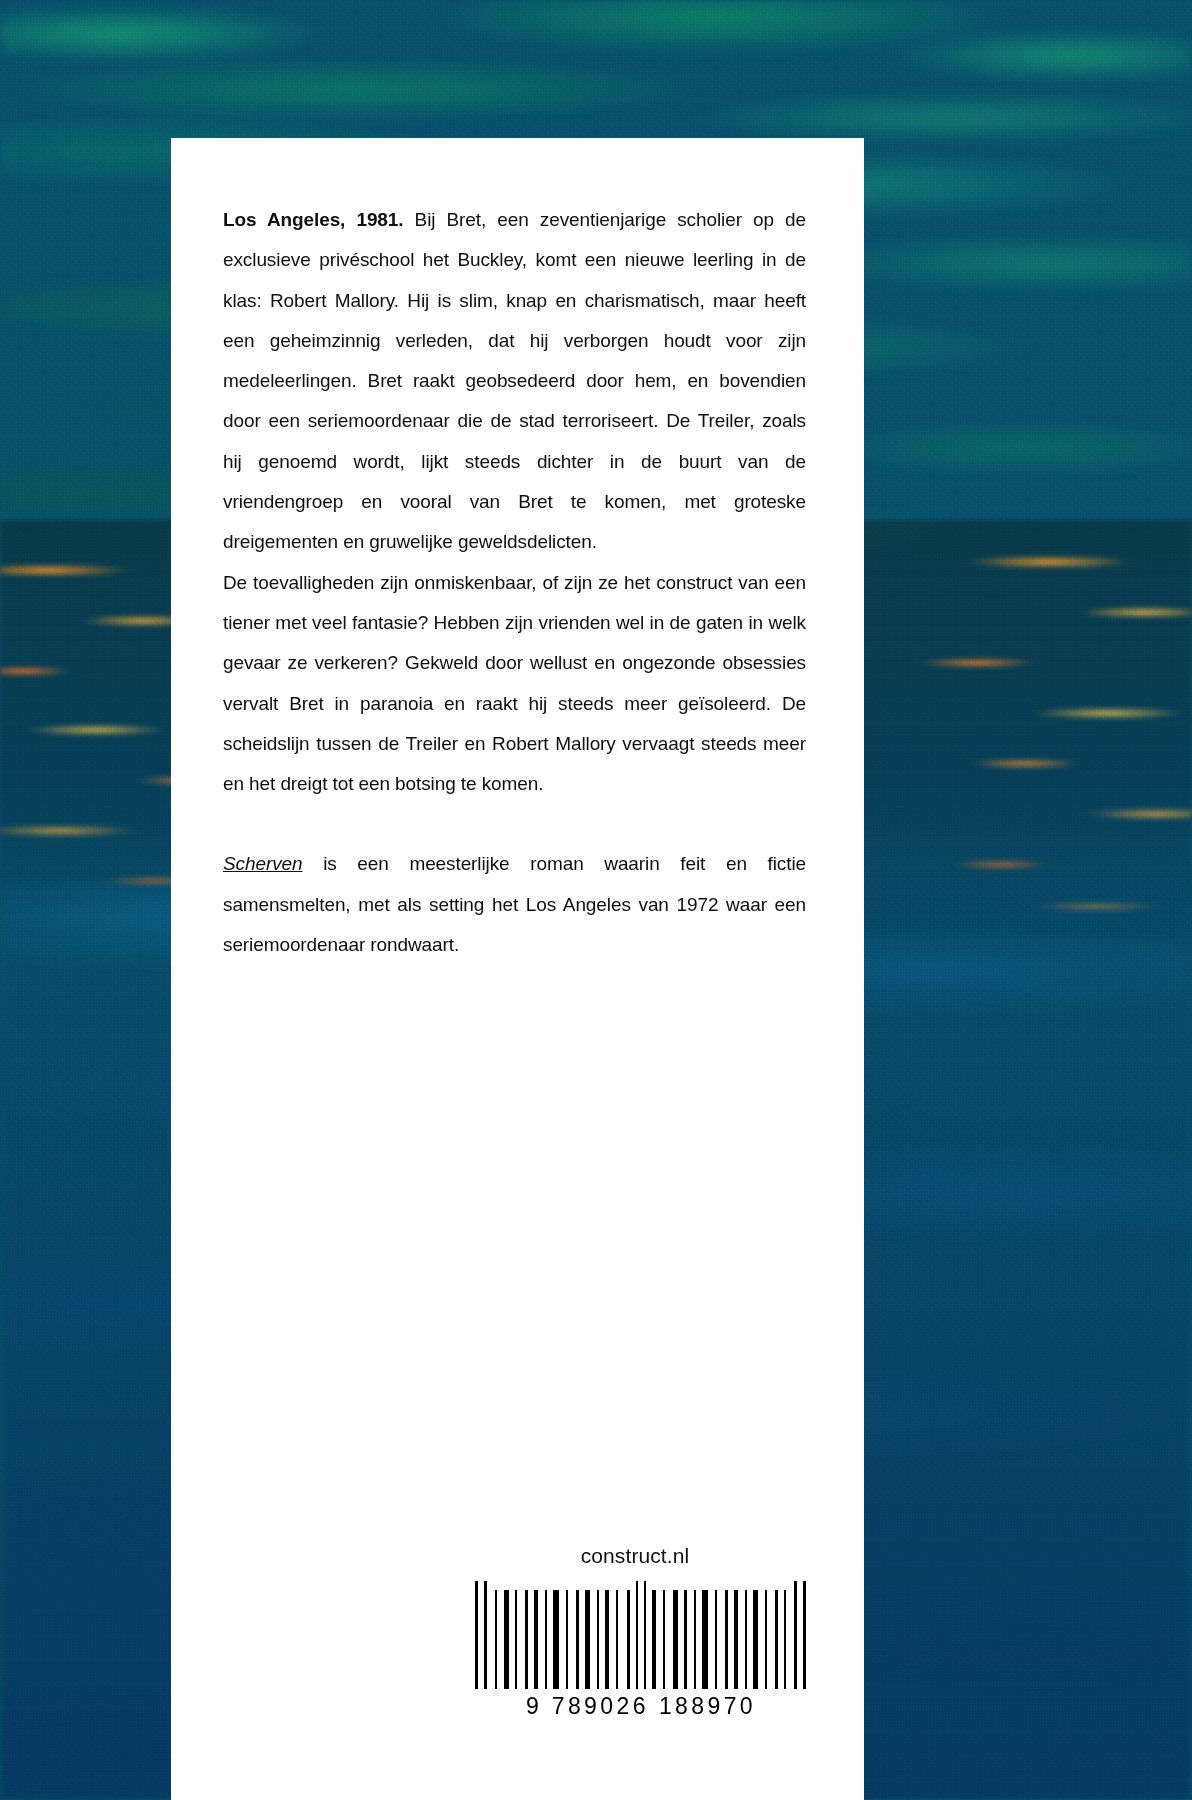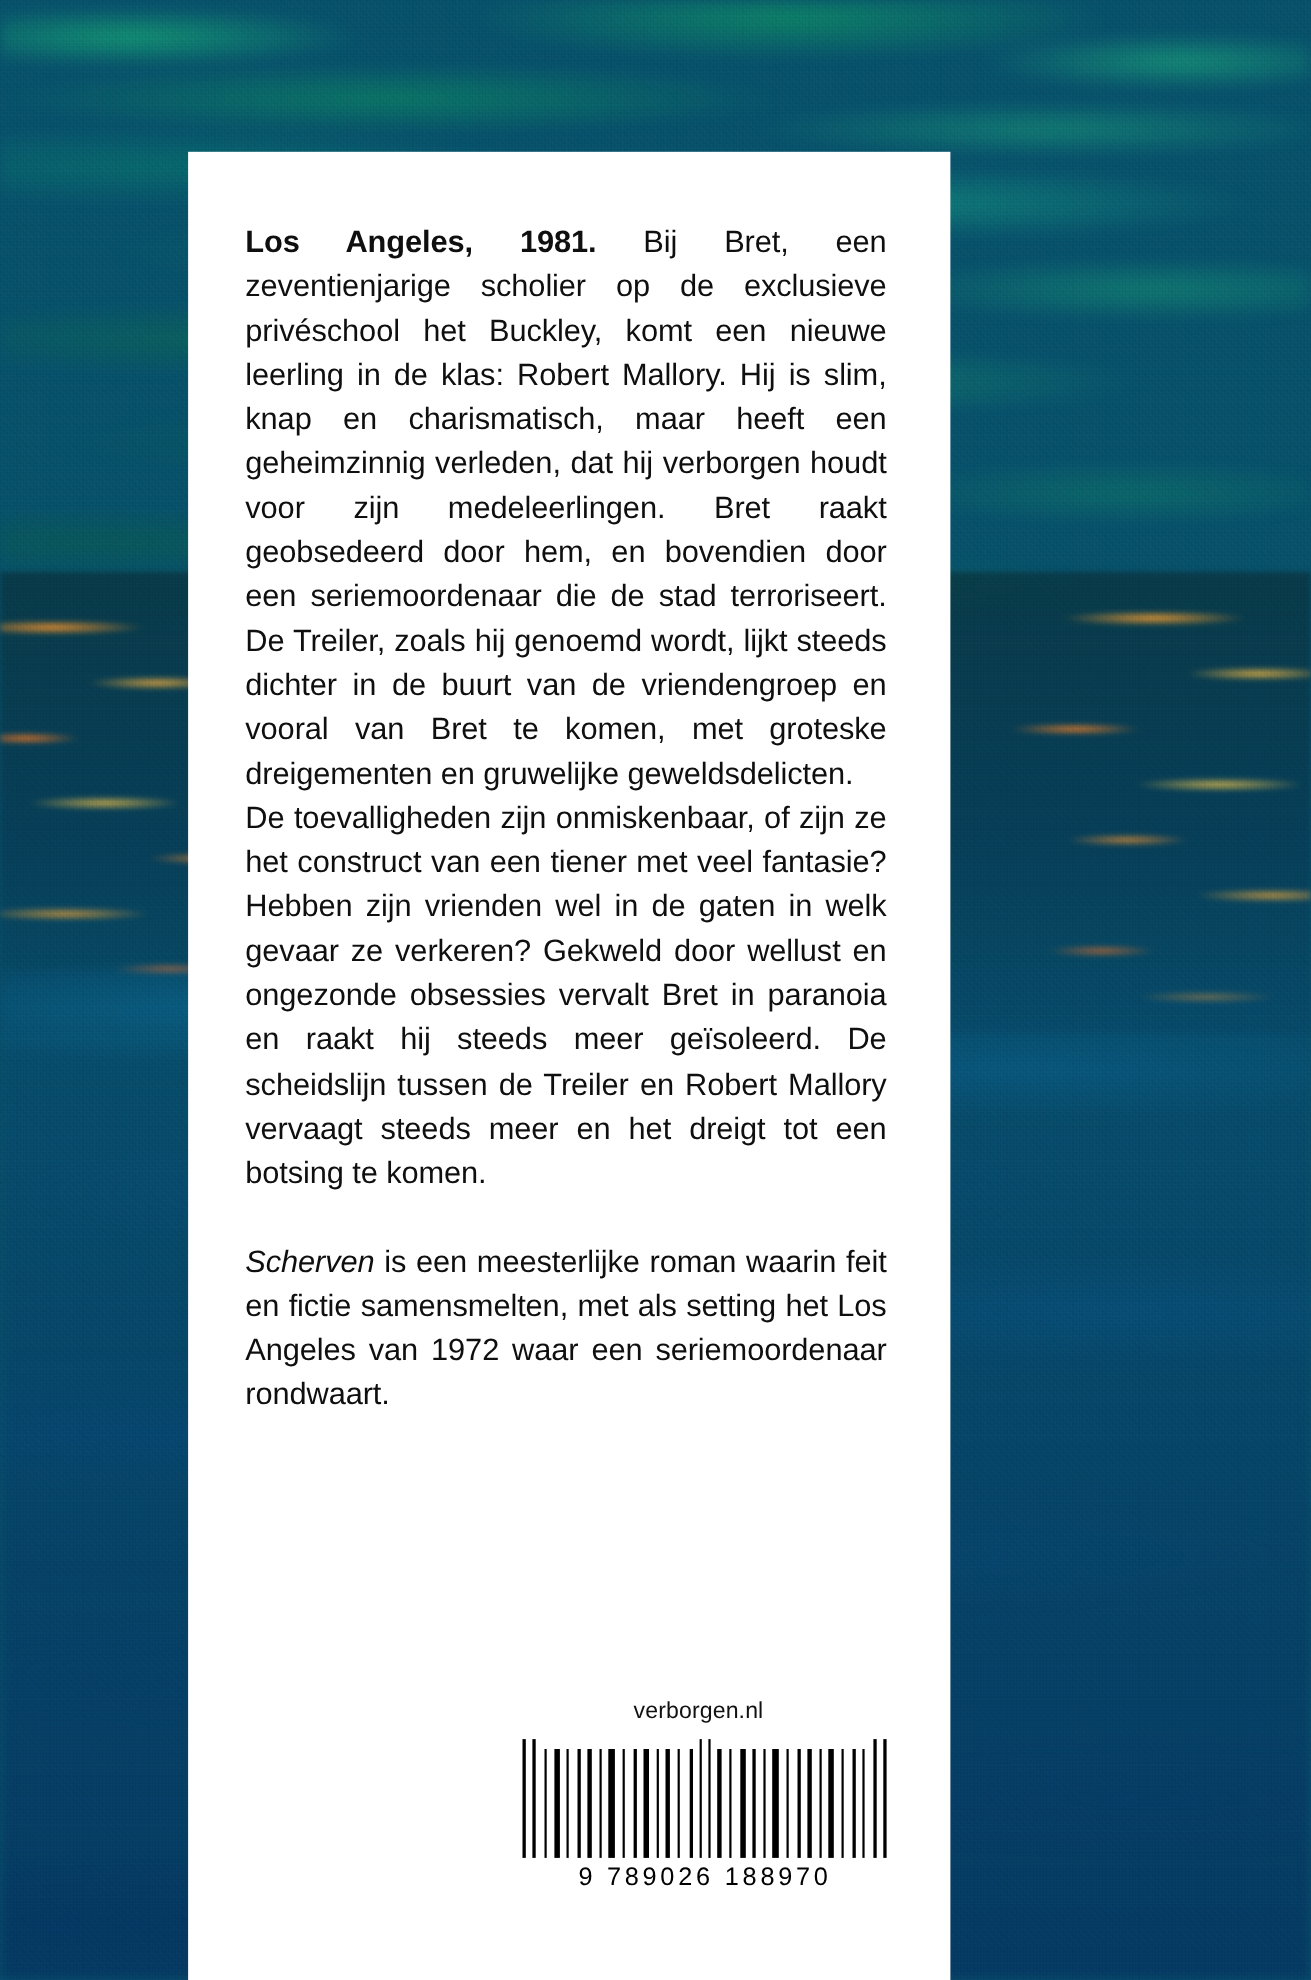--- a/index.html
+++ b/index.html
@@ -141,40 +141,41 @@
     position: absolute;
     left: 171px;
     top: 138px;
     width: 693px;
     height: 1662px;
     background: #ffffff;
     padding: 62px 58px 0 52px;
   }
 
   .blurb {
-    font-size: 28px;
+    font-size: 19px;
     line-height: 40.3px;
     color: #0f0f0f;
     text-align: justify;
     text-justify: inter-word;
     letter-spacing: -0.1px;
     font-weight: 400;
     -webkit-hyphens: manual;
     hyphens: manual;
   }
 
   .blurb .lead {
     font-weight: 700;
   }
 
   .blurb p { margin: 0; }
   .blurb p.tight { text-indent: 0; }
 
   .blurb em {
     font-style: italic;
+    text-decoration: underline;
   }
 
   .gap {
     height: 40px;
   }
 
   
   .footer {
     position: absolute;
     right: 58px;
@@ -253,21 +254,21 @@
     <p class="tight">De toevalligheden zijn onmiskenbaar, of zijn ze het construct van een tiener met veel fantasie? Hebben zijn vrienden wel in de gaten in welk gevaar ze verkeren? Gekweld door wellust en ongezonde obsessies vervalt Bret in paranoia en raakt hij steeds meer geïsoleerd. De scheidslijn tussen de Treiler en Robert Mallory vervaagt steeds meer en het dreigt tot een botsing te komen.</p>
 
     <div class="gap"></div>
 
     <p class="tight"><em>Scherven</em><span> is een meesterlijke roman waarin feit en fictie samensmelten, met als setting het Los Angeles van 1972 waar een seriemoordenaar rondwaart.</span></p>
 
   </div>
 
   <div class="footer">
 
-    <div class="publisher">verborgen.nl</div>
+    <div class="publisher">construct.nl</div>
 
     <div class="barcode-wrap">
 
       <div class="barcode">
         <i style="width:3px"></i>
           <i class="g" style="width:2px"></i>
           <i style="width:3px"></i>
         <i class="g" style="width:4px"></i>
         <i class="sh" style="width:2px"></i>
           <i class="g" style="width:3px"></i>

